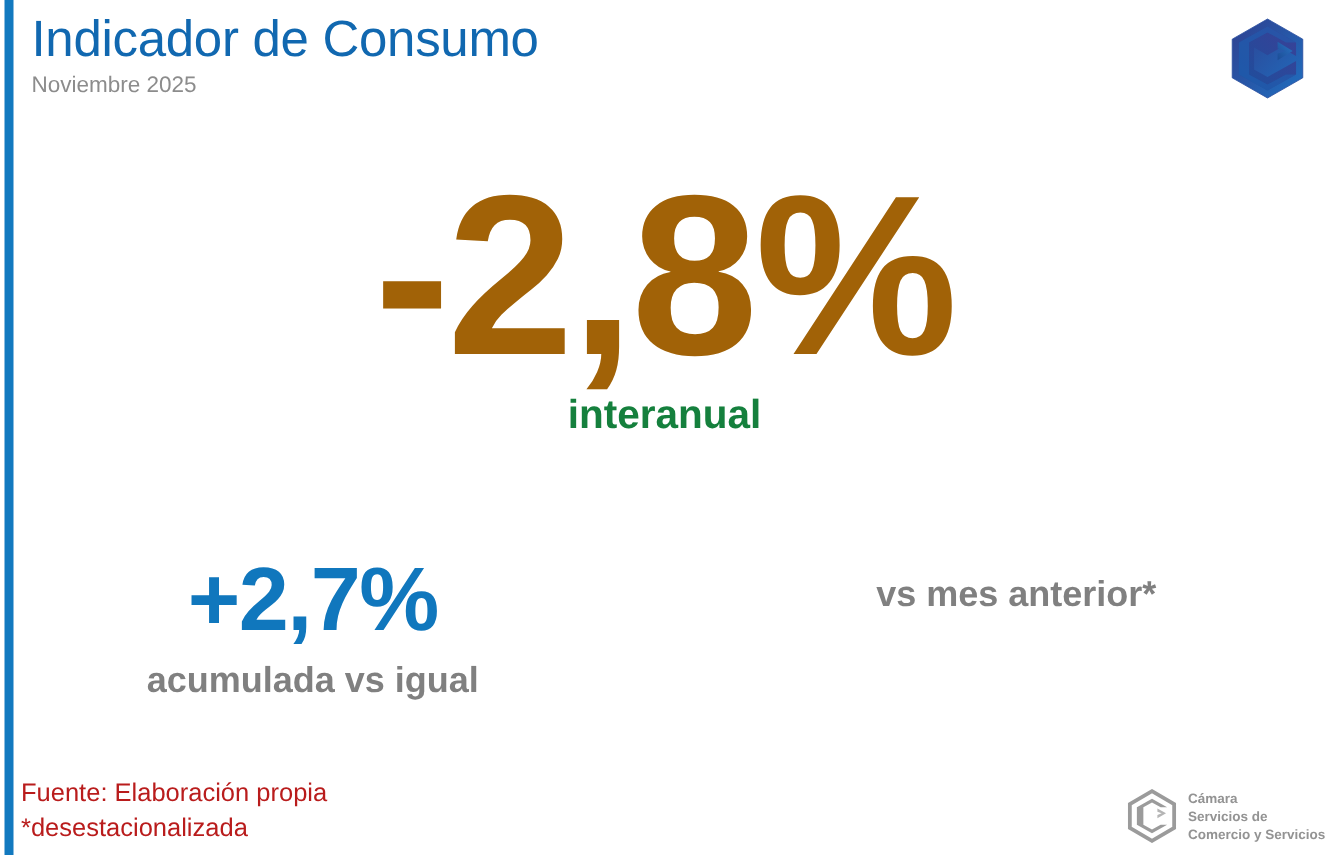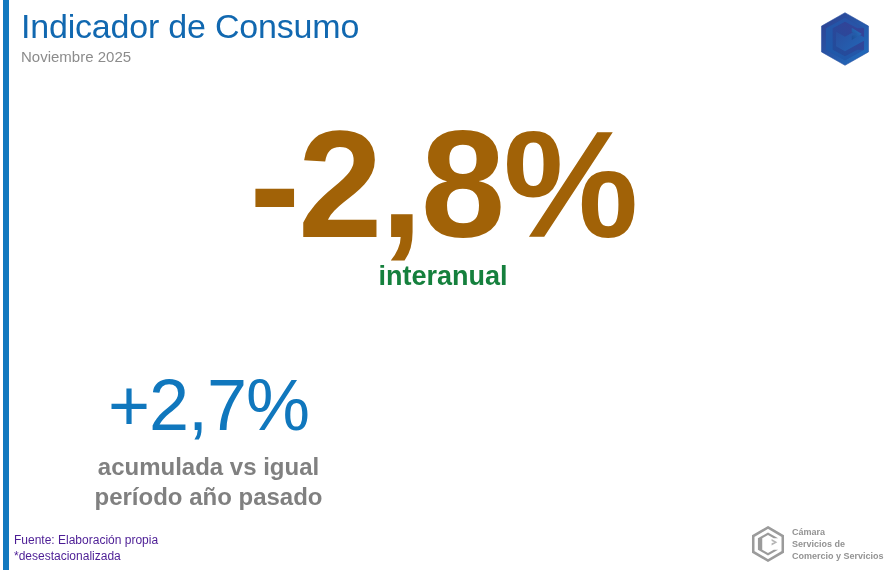--- a/index.html
+++ b/index.html
@@ -95,42 +95,42 @@
     display: flex;
     align-items: flex-start;
   }
   .stat {
     flex: 1 1 0;
     text-align: center;
   }
   .stat-left { padding-right: 40px; }
   .stat-right { padding-left: 12px; padding-top: 6px; }
   .stat-value {
-    font-size: 72px;
-    font-weight: normal;
+    font-size: 60px;
+    font-weight: bold;
     line-height: 1.05;
     letter-spacing: -1px;
   }
   .stat-value.blue { color: #1077bd; }
   .stat-value.orange { color: #f99640; }
   .stat-label {
     margin-top: 8px;
     font-size: 24px;
     font-weight: bold;
     color: #808080;
     line-height: 1.25;
   }
 
   
   .footnote {
     position: absolute;
     left: 14px;
     bottom: 6px;
-    font-size: 12px;
-    color: #4c1d95;
+    font-size: 17px;
+    color: #b91c1c;
     line-height: 1.35;
   }
 
   
   .org-logo {
     position: absolute;
     left: 750px;
     bottom: 8px;
     display: flex;
     align-items: center;
@@ -189,25 +189,27 @@
     <div class="hero-value">-2,8%</div>
     <div class="hero-label">interanual</div>
   </div>
 
   <div class="stats">
 
     <div class="stat stat-left">
       <div class="stat-value blue">+2,7%</div>
       <div class="stat-label">
         <div>acumulada vs igual</div>
-        <div>período año pasado</div>
       </div>
     </div>
 
     <div class="stat stat-right">
+      <div class="stat-label">
+        <div>vs mes anterior*</div>
+      </div>
     </div>
 
   </div>
 
   <div class="footnote">
     <div>Fuente: Elaboración propia</div>
     <div>*desestacionalizada</div>
   </div>
 
   <div class="org-logo">

